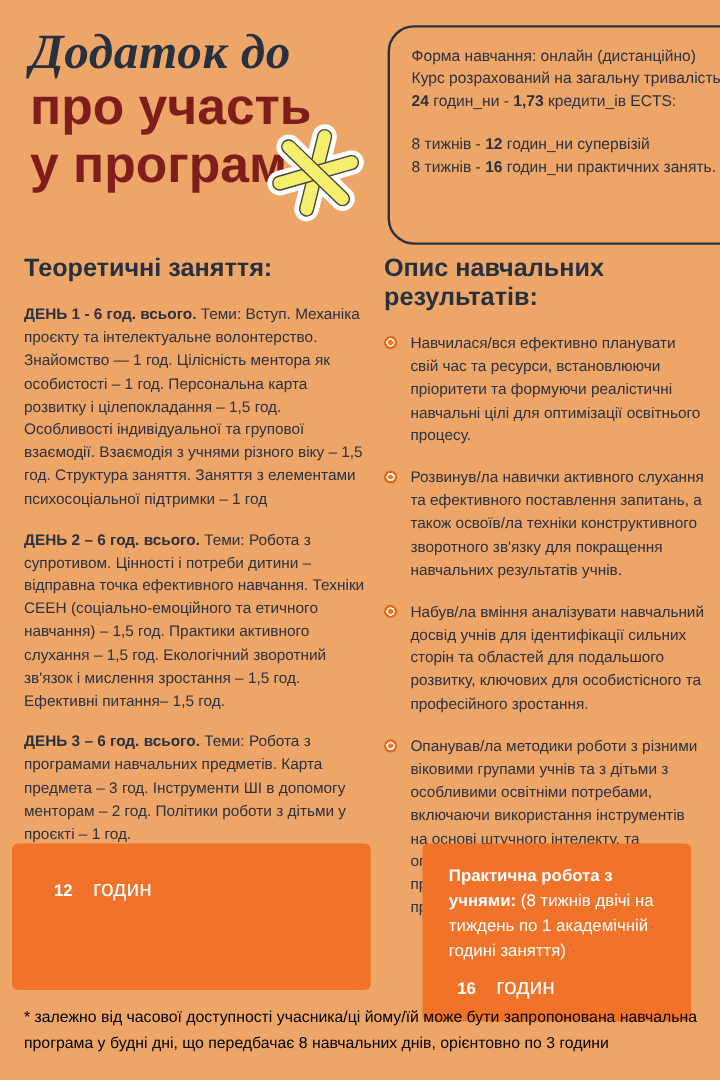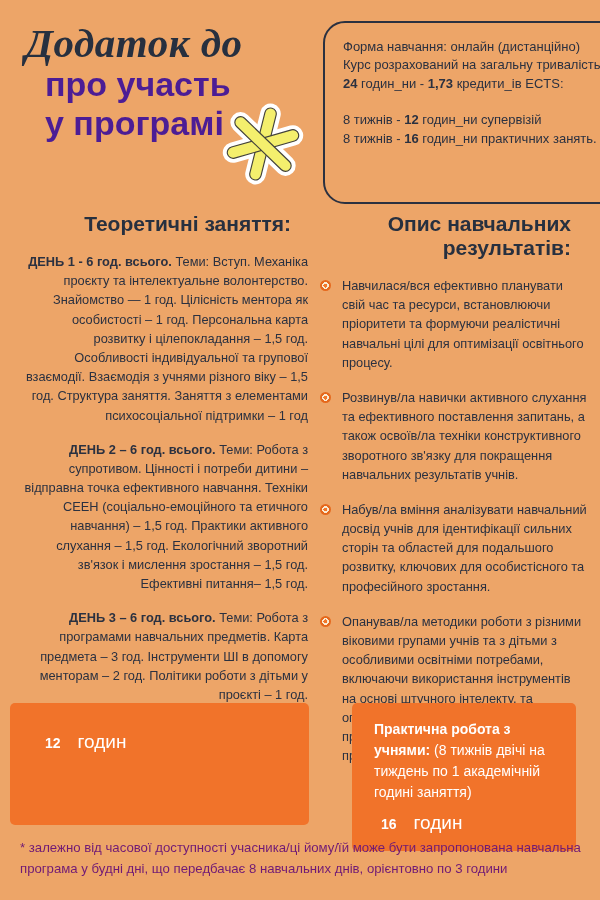--- a/index.html
+++ b/index.html
@@ -13,40 +13,39 @@
   }
   
   .title{position:absolute;left:25px;top:22px;}
   .title-serif{
     font-family:"Liberation Serif", serif;
     font-style:italic;font-weight:700;
     font-size:41px;line-height:1.06;letter-spacing:.5px;
     color:#27303f;
   }
   .title-sans{
-    font-weight:700;font-size:34px;line-height:1.13;
-    color:#4c1d95;
-    margin-left:20px;
+    font-weight:700;font-size:43px;line-height:1.13;
+    color:#7f1d1d;
   }
   .asterisk{position:absolute;left:220px;top:103px;width:86px;height:82px;}
   
   .infobox{
     position:absolute;left:323px;top:21px;width:305px;height:183px;
     border:2px solid #2b3140;border-radius:22px;
     box-sizing:border-box;padding:15px 16px 12px 18px;
     font-size:13px;line-height:1.42;
   }
   .infobox p{margin:0 0 18px;}
   .infobox .iline{margin:0;}
   b{font-weight:700;}
   
   .col-left{position:absolute;left:20px;top:212px;width:288px;}
   .col-right{position:absolute;left:320px;top:212px;width:268px;}
-  h2{font-size:21px;font-weight:700;margin:0 17px 16px;color:#27303f;text-align:right;}
-  .day{font-size:12.8px;line-height:1.5;margin:0 0 15px;text-align:right;}
+  h2{font-size:21px;font-weight:700;margin:0 0 16px;color:#27303f;}
+  .day{font-size:12.8px;line-height:1.5;margin:0 0 15px;}
   .bullets{margin-top:4px;}
   .bullet{display:flex;gap:11px;margin:0 0 16px;}
   .dot{
     flex:0 0 11px;width:11px;height:11px;margin-top:4px;border-radius:50%;
     background:radial-gradient(circle at 50% 50%, #f2772a 0 2px, #f9ead2 2px 3.6px, #e5681c 3.6px 100%);
   }
   .bullet p{margin:0;font-size:12.8px;line-height:1.5;}
   
   .card{
     position:absolute;background:#f1732a;color:#ffffff;
@@ -55,21 +54,21 @@
   }
   .card-1{left:10px;top:703px;width:299px;height:122px;padding:19px 18px 0 28px;}
   .card-2{left:352px;top:703px;width:224px;height:148px;padding:16px 14px 0 22px;}
   .card p{margin:0;}
   .hours{display:flex;align-items:baseline;gap:17px;margin-top:6px;padding-left:7px;}
   .hours .num{font-size:14px;font-weight:700;}
   .hours .unit{font-size:19px;font-weight:400;}
   
   .footnote{
     position:absolute;left:20px;top:838px;width:564px;
-    font-size:13.2px;line-height:1.58;margin:0;color:#701a75;
+    font-size:13.2px;line-height:1.58;margin:0;color:#000000;
   }
 </style>
 </head>
 <body>
 
 <div class="title">
   <div class="title-serif">Додаток до</div>
   <div class="title-sans">про участь</div>
   <div class="title-sans">у програмі</div>
 </div>

